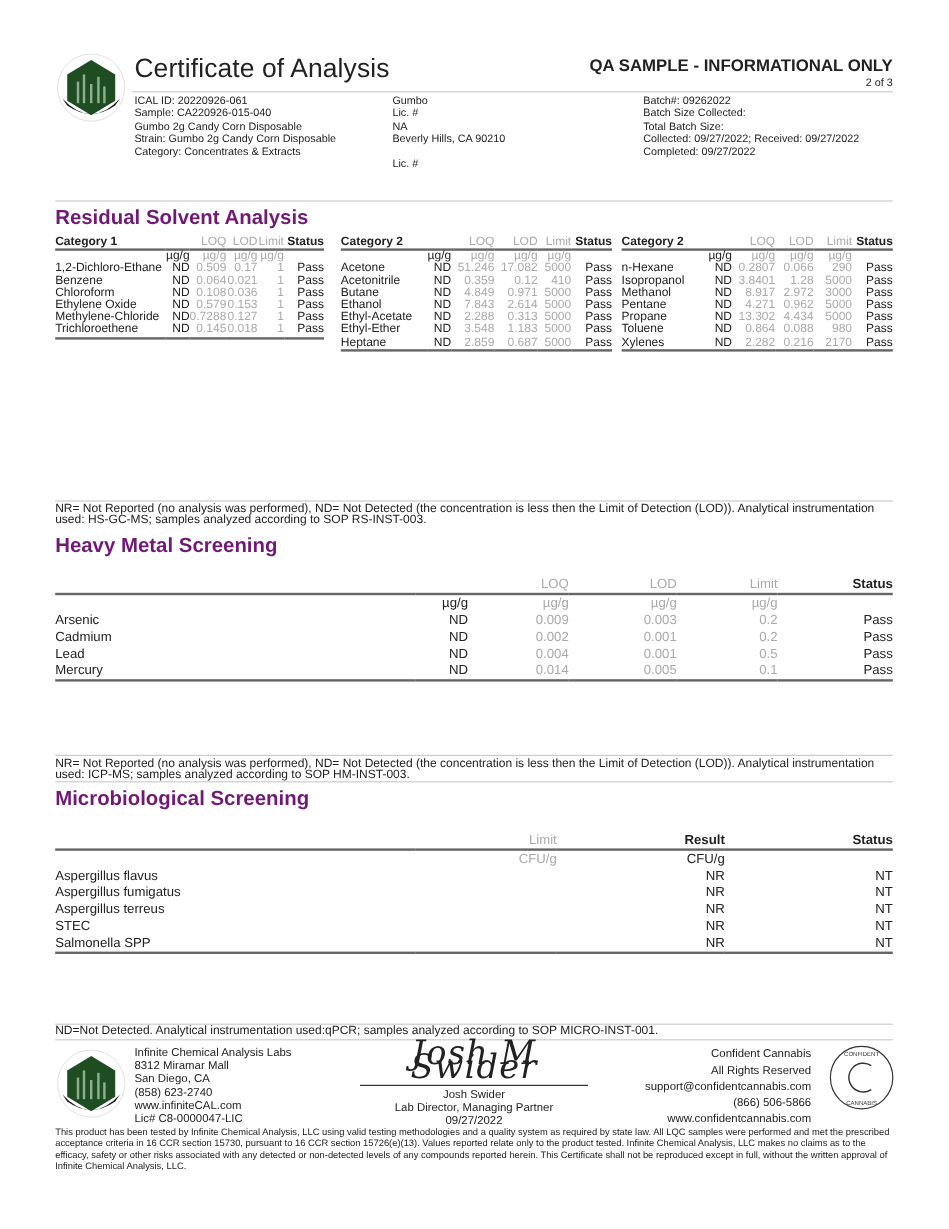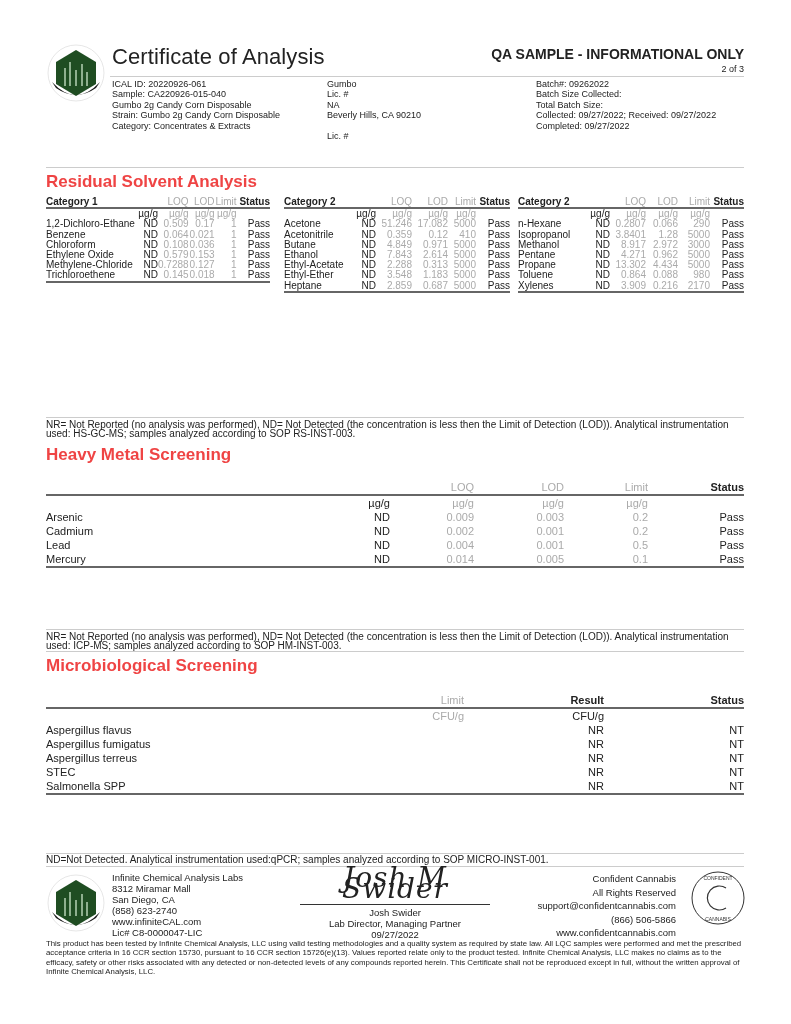--- a/index.html
+++ b/index.html
@@ -6,21 +6,21 @@
   body { width: 791px; height: 1024px; background: #fff; font-family: "Liberation Sans", sans-serif; color: #222; position: relative; overflow: hidden; }
   .abs { position: absolute; }
   .logo { width: 60px; height: 62px; }
   .title { left: 112px; top: 44px; font-size: 22px; color: #222; letter-spacing: 0.1px; }
   .qa { right: 47px; top: 46px; font-size: 14px; font-weight: bold; color: #222; }
   .pageno { right: 47px; top: 64px; font-size: 9px; }
   .hr-top { left: 110px; right: 47px; top: 76px; height: 1px; background: #ccc; }
   .info { font-size: 9px; line-height: 10.4px; color: #222; }
   .info div { white-space: nowrap; }
   .hr { left: 46px; right: 47px; height: 1px; background: #ccc; }
-  .section-title { left: 46px; font-size: 17px; font-weight: bold; color: #ef4444; }
+  .section-title { left: 46px; font-size: 17px; font-weight: bold; color: #701a75; }
   table.rs { border-collapse: collapse; font-size: 10px; line-height: 10.2px; }
   table.rs th { font-weight: bold; text-align: left; padding: 0; border-bottom: 2px solid #666; white-space: nowrap; }
   table.rs th.g, table.rs td.g { color: #aaa; font-weight: normal; text-align: right; }
   table.rs td { padding: 0; white-space: nowrap; }
   table.rs td.r, table.rs th.r { text-align: right; }
   table.rs tr.last td { border-bottom: 2px solid #666; }
   table.wide { border-collapse: collapse; font-size: 11px; line-height: 14px; width: 698px; }
   table.wide th { font-weight: bold; text-align: right; padding: 0; border-bottom: 2px solid #666; height: 14px; }
   table.wide th.g { color: #aaa; font-weight: normal; }
   table.wide td { padding: 0; text-align: right; white-space: nowrap; }
@@ -295,21 +295,21 @@
         <td>Toluene</td>
         <td class="r">ND</td>
         <td class="g">0.864</td>
         <td class="g">0.088</td>
         <td class="g">980</td>
         <td class="r">Pass</td>
       </tr>
       <tr class="last">
         <td>Xylenes</td>
         <td class="r">ND</td>
-        <td class="g">3.909</td>
+        <td class="g">2.282</td>
         <td class="g">0.216</td>
         <td class="g">2170</td>
         <td class="r">Pass</td>
       </tr>
     </tbody>
 </table>
 
 <div class="abs hr" style="top:417px;"></div>
 <div class="abs note" style="top:420px;">NR= Not Reported (no analysis was performed), ND= Not Detected (the concentration is less then the Limit of Detection (LOD)). Analytical instrumentation used: HS-GC-MS; samples analyzed according to SOP RS-INST-003.</div>
 

